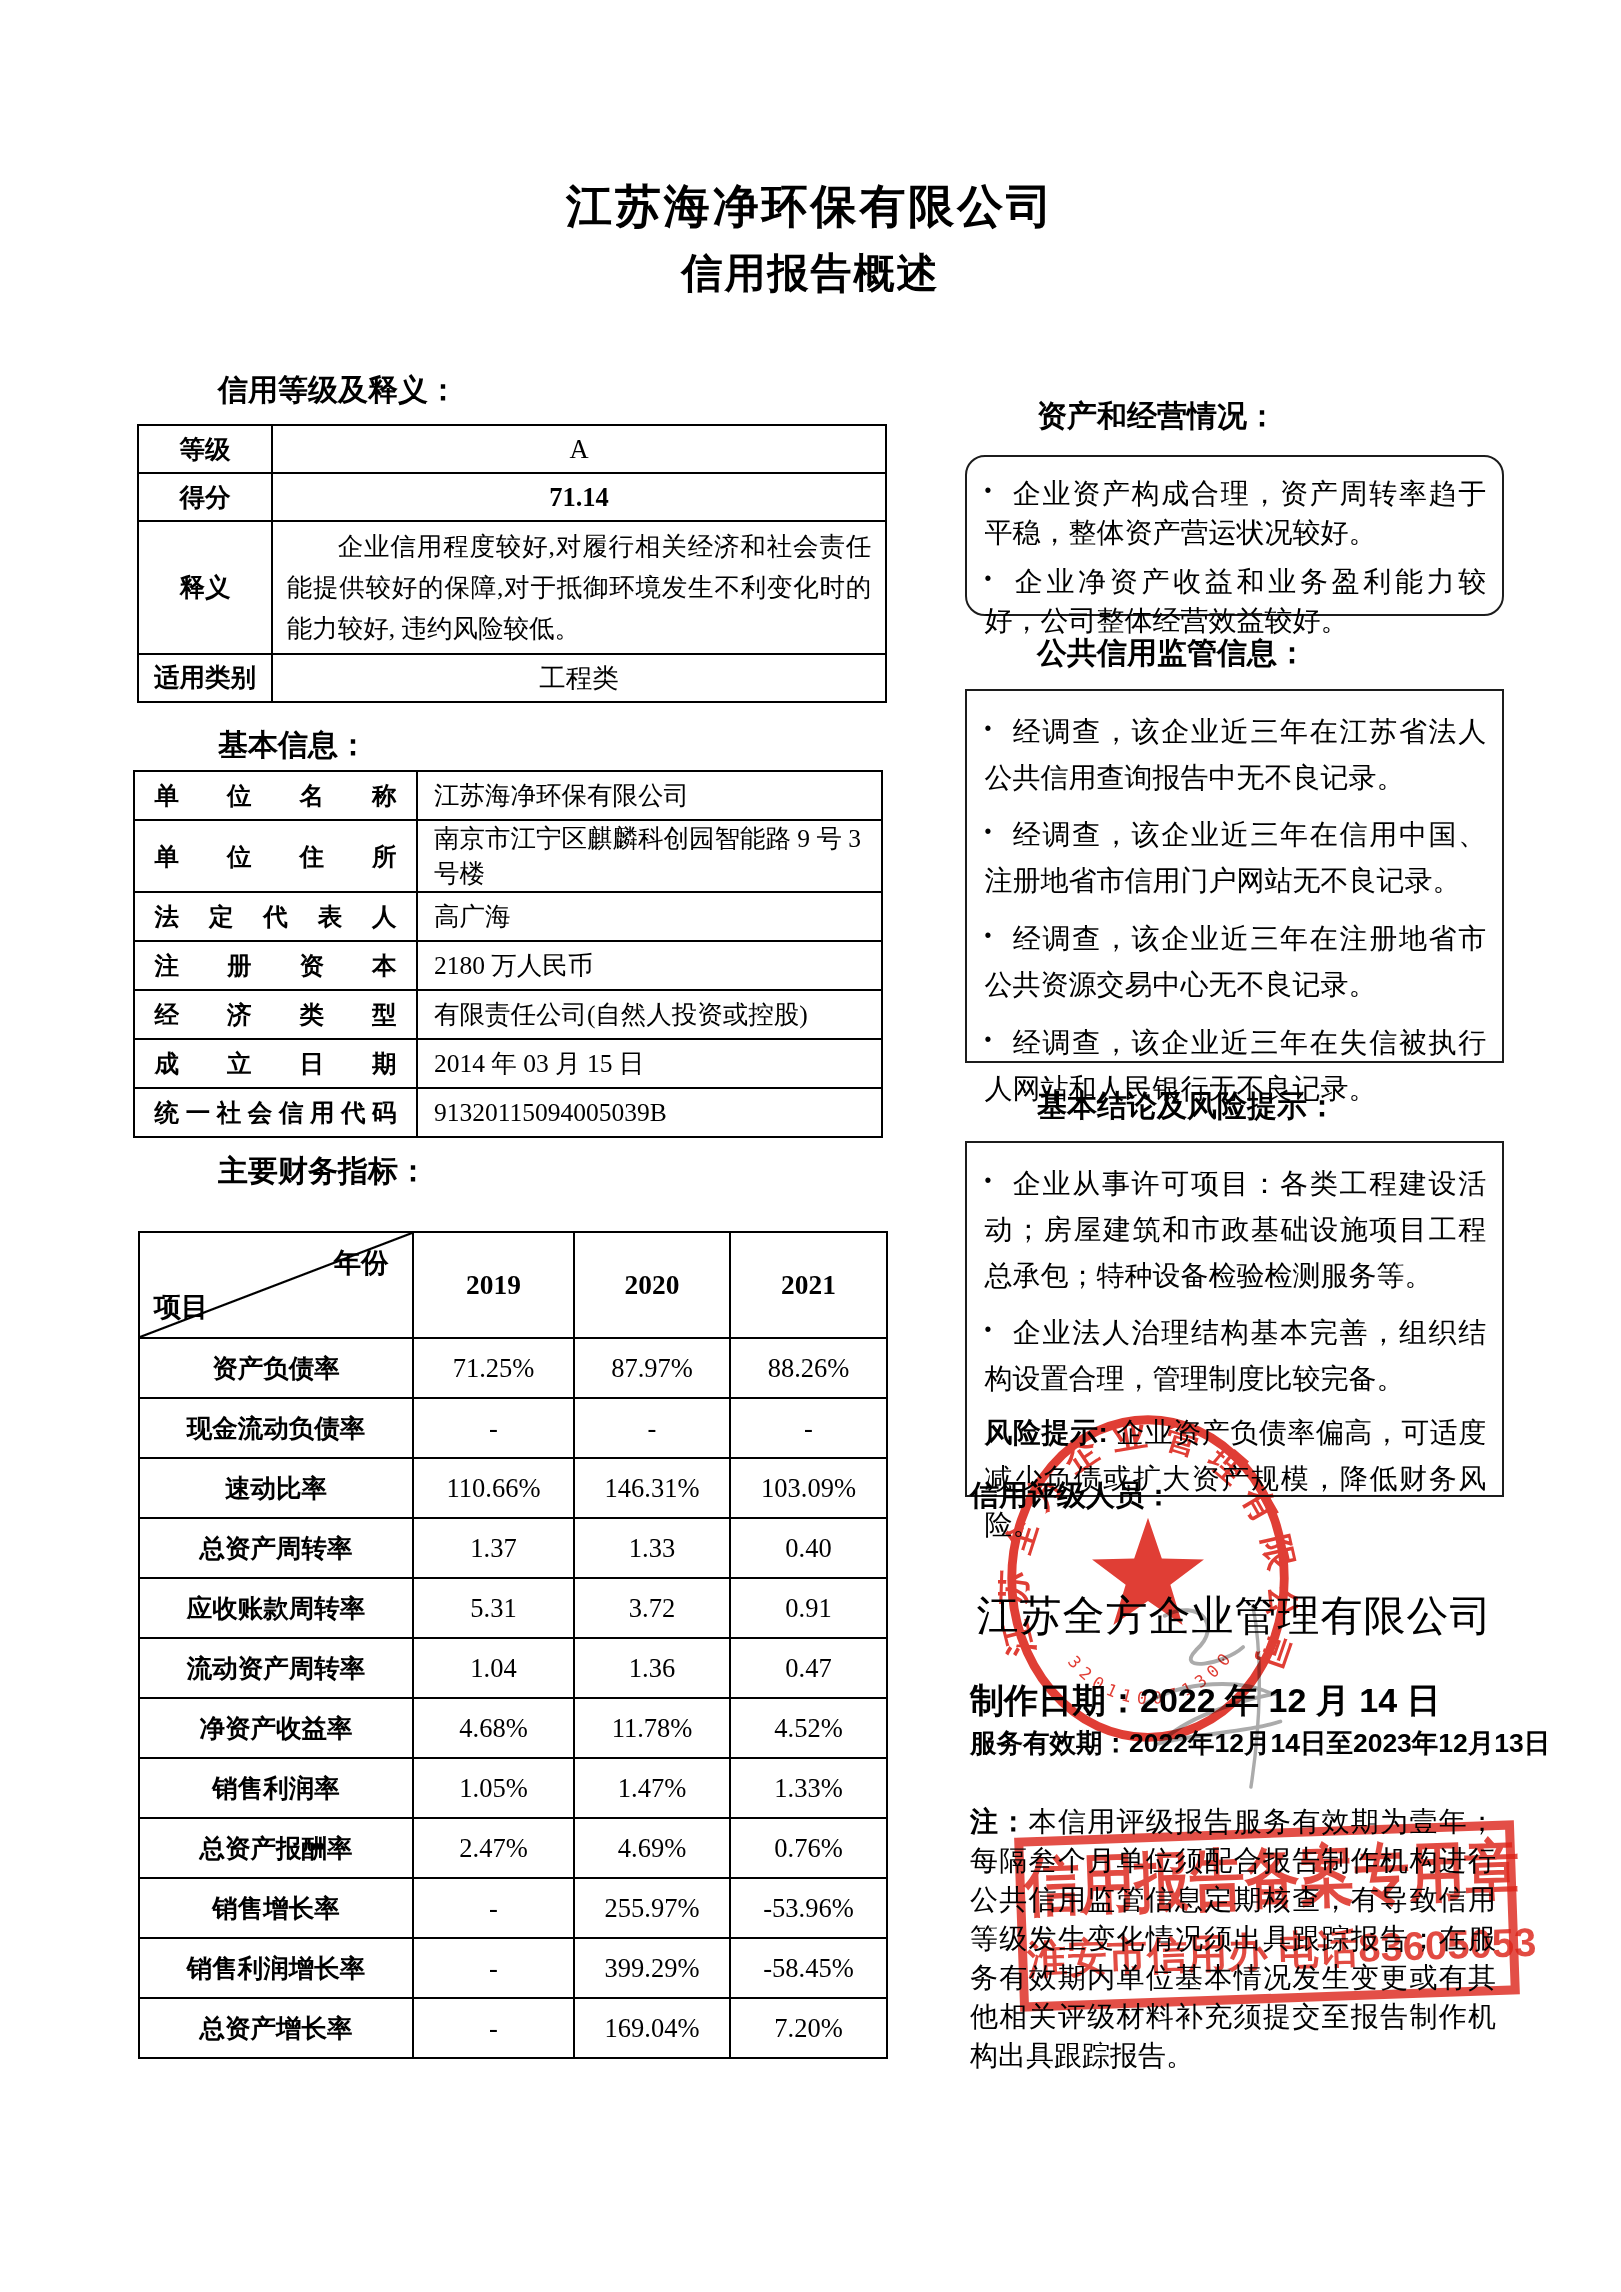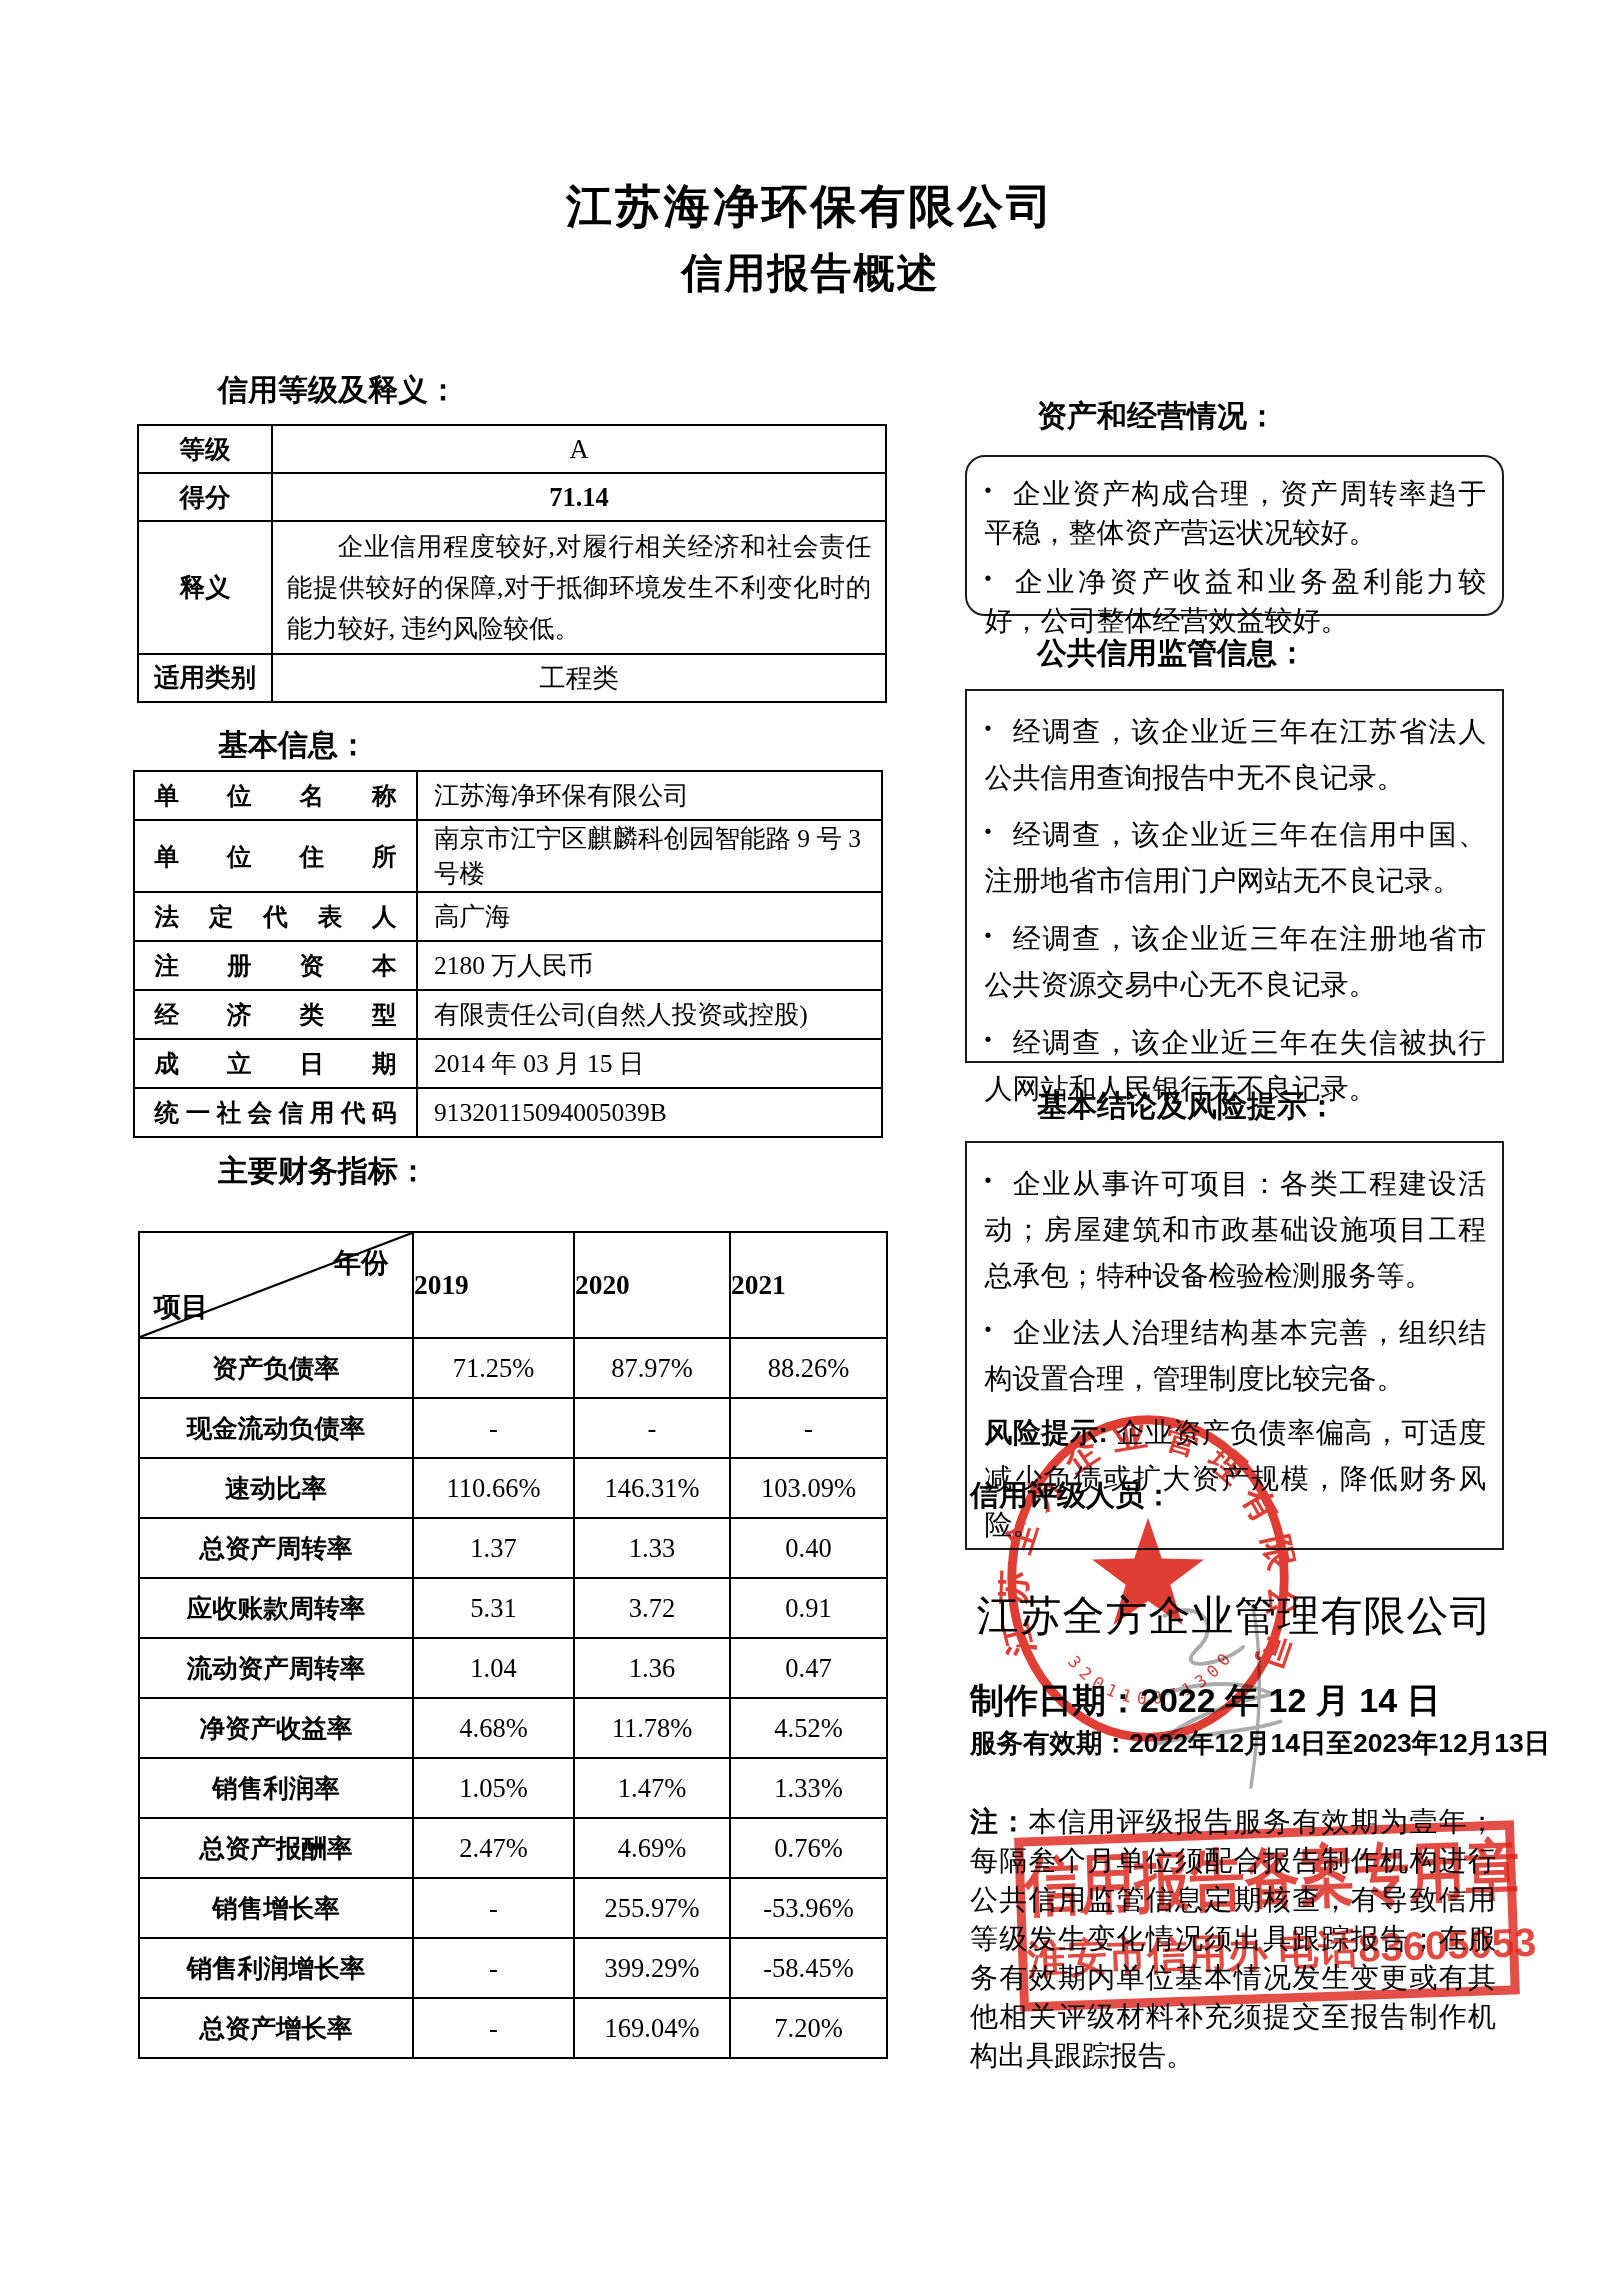--- a/index.html
+++ b/index.html
@@ -35,33 +35,33 @@
   .basic td.lbl { width:242px; font-family:"Liberation Sans", sans-serif; font-weight:bold; font-size:24.5px;
                   padding:0 19.6px; text-align:justify; text-align-last:justify; }
   .basic td.val { font-size:25.5px; padding-left:15.7px; }
 
   
   .fin { left:138px; top:1231px; width:739px; }
   .fin td.corner { width:272px; height:104px; position:relative;
         background:linear-gradient(to bottom right, transparent calc(50% - 1.6px), #000 calc(50% - 0.6px), #000 calc(50% + 0.6px), transparent calc(50% + 1.6px)); }
   .fin .c-top { position:absolute; top:11.8px; right:23.5px; font-size:27.4px; }
   .fin .c-bot { position:absolute; bottom:11.8px; left:13.7px; font-size:27.4px; }
-  .fin td.yr { text-align:left; font-size:27.4px; font-weight:bold; }
+  .fin td.yr { text-align:center; font-size:27.4px; font-weight:bold; }
   .fin td.y1 { width:159px; } .fin td.y2 { width:154px; } .fin td.y3 { width:155px; }
   .fin tr.body td { height:58px; }
   .fin td.rlbl { font-family:"Liberation Sans", sans-serif; font-weight:bold; font-size:25.5px; text-align:center; }
   .fin td.rval { font-size:26.5px; text-align:center; }
 
   
   .rbox { position:absolute; left:965px; width:539px; border:2px solid #1c1c1c; box-sizing:border-box;
           padding:5.9px 15.7px 5.9px 17.6px; font-size:28px; text-align:justify; }
   .rbox p { margin:7.8px 0; }
   .box-assets { top:455px; height:161px; line-height:39px;border-radius:20px; }
   .box-public { top:689px; height:374px; line-height:46px; }
-  .box-concl  { top:1141px; height:409px; line-height:46px; }
+  .box-concl  { top:1141px; height:356px; line-height:46px; }
   .blt { display:inline-block; font-size:19.6px; vertical-align:5.9px; margin-right:19.6px; font-family:"Liberation Sans", sans-serif; }
   .risk-lbl { font-family:"Liberation Sans", sans-serif; font-weight:bold; margin-right:7.8px; }
 
   .rater { position:absolute; left:970px; top:1476px; font-size:29px; }
   .agency { position:absolute; left:965px; top:1588px; width:539px; text-align:center; font-size:42px; letter-spacing:1px; white-space:nowrap; }
   .dateline { position:absolute; left:970px; top:1678px; font-size:34px; white-space:nowrap; }
   .validline { position:absolute; left:970px; top:1725px; font-size:26.5px; white-space:nowrap; }
   .note { position:absolute; left:970px; top:1802px; width:526px; font-size:28px; line-height:39px; text-align:justify; }
 
   

